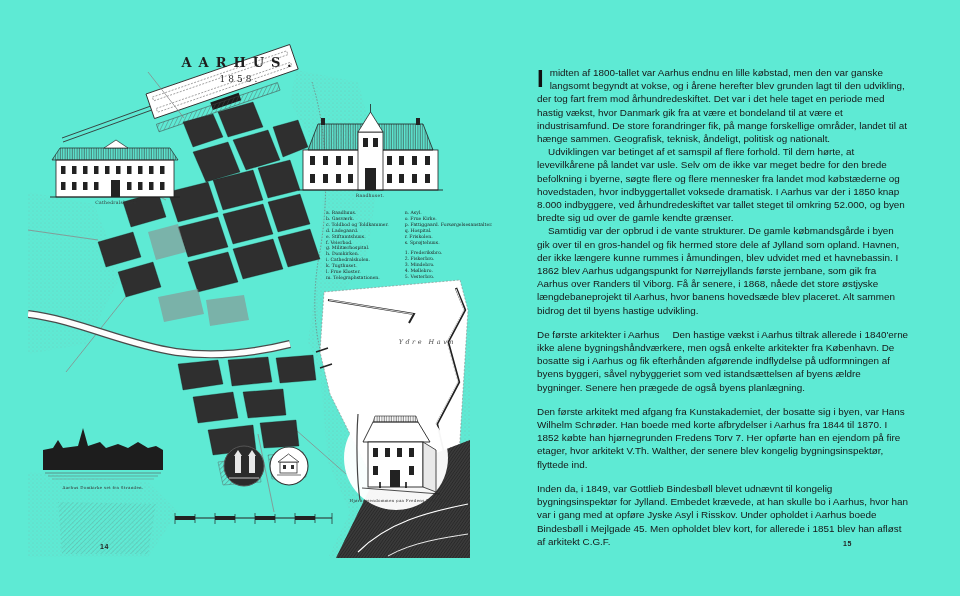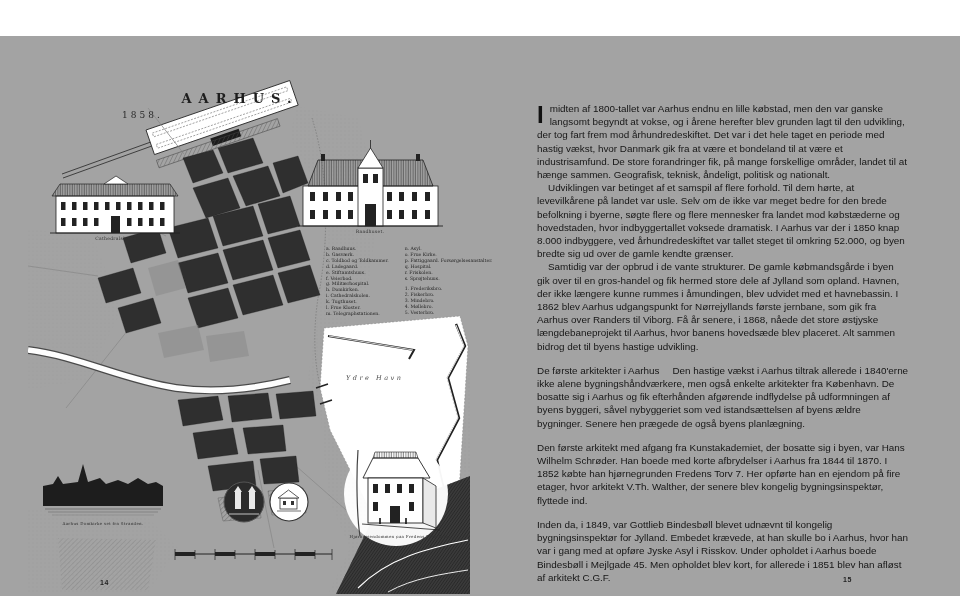--- a/index.html
+++ b/index.html
@@ -1,56 +1,56 @@
 <!DOCTYPE html>
 <html><head>
 <meta charset="utf-8">
 <style>
   html,body{margin:0;padding:0;}
   body{
     width:960px;height:596px;background:#ffffff;overflow:hidden;
     font-family:"Liberation Sans",sans-serif;color:#151515;position:relative;
   }
-  .spread{position:absolute;inset:0;background:#a3a3a3;margin-top:36px;}
+  .spread{position:absolute;inset:0;background:#5eead4;}
   .page{position:absolute;top:0;height:596px;}
   .page-left{left:0;width:480px;}
   .page-right{left:480px;width:480px;}
 
   
   .map-wrap{position:absolute;left:28px;top:42px;width:442px;height:516px;}
   .map-wrap svg{position:absolute;inset:0;}
 
   .map-title{
     position:absolute;left:122px;top:55px;width:236px;text-align:center;
     font-family:"DejaVu Serif","Liberation Serif",serif;
     font-weight:700;font-size:13px;letter-spacing:7px;color:#1e1e1e;
   }
   .map-year{
-    position:absolute;left:122px;top:74px;width:236px;
+    position:absolute;left:122px;top:74px;width:236px;text-align:center;
     font-family:"DejaVu Serif","Liberation Serif",serif;
     font-size:9px;letter-spacing:3px;color:#2a2a2a;
   }
   .micro-caption{
     position:absolute;text-align:center;
     font-family:"DejaVu Serif","Liberation Serif",serif;
     font-size:4.5px;line-height:5px;color:#333;letter-spacing:.3px;
   }
 
   .legend{
     position:absolute;left:326px;top:210px;display:flex;gap:16px;
     font-size:4.6px;line-height:5.9px;color:#222;
     font-family:"DejaVu Serif","Liberation Serif",serif;
   }
   .legend .col{white-space:nowrap;}
   .legend .subgap{height:5px;}
 
   .harbor-label{
     position:absolute;left:342px;top:337px;width:110px;
     font-family:"DejaVu Serif","Liberation Serif",serif;
-    font-style:italic;font-size:6.5px;letter-spacing:2.5px;color:#4a4a4a;
+    font-style:italic;font-size:6.5px;letter-spacing:2.5px;color:#4a4a4a;text-align:right;
   }
 
   .folio{
     position:absolute;font-size:7px;font-weight:700;letter-spacing:.5px;color:#222;
   }
   .folio-left{left:100px;top:543px;}
   .folio-right{left:843px;top:540px;}
 
   
   .text-col{

